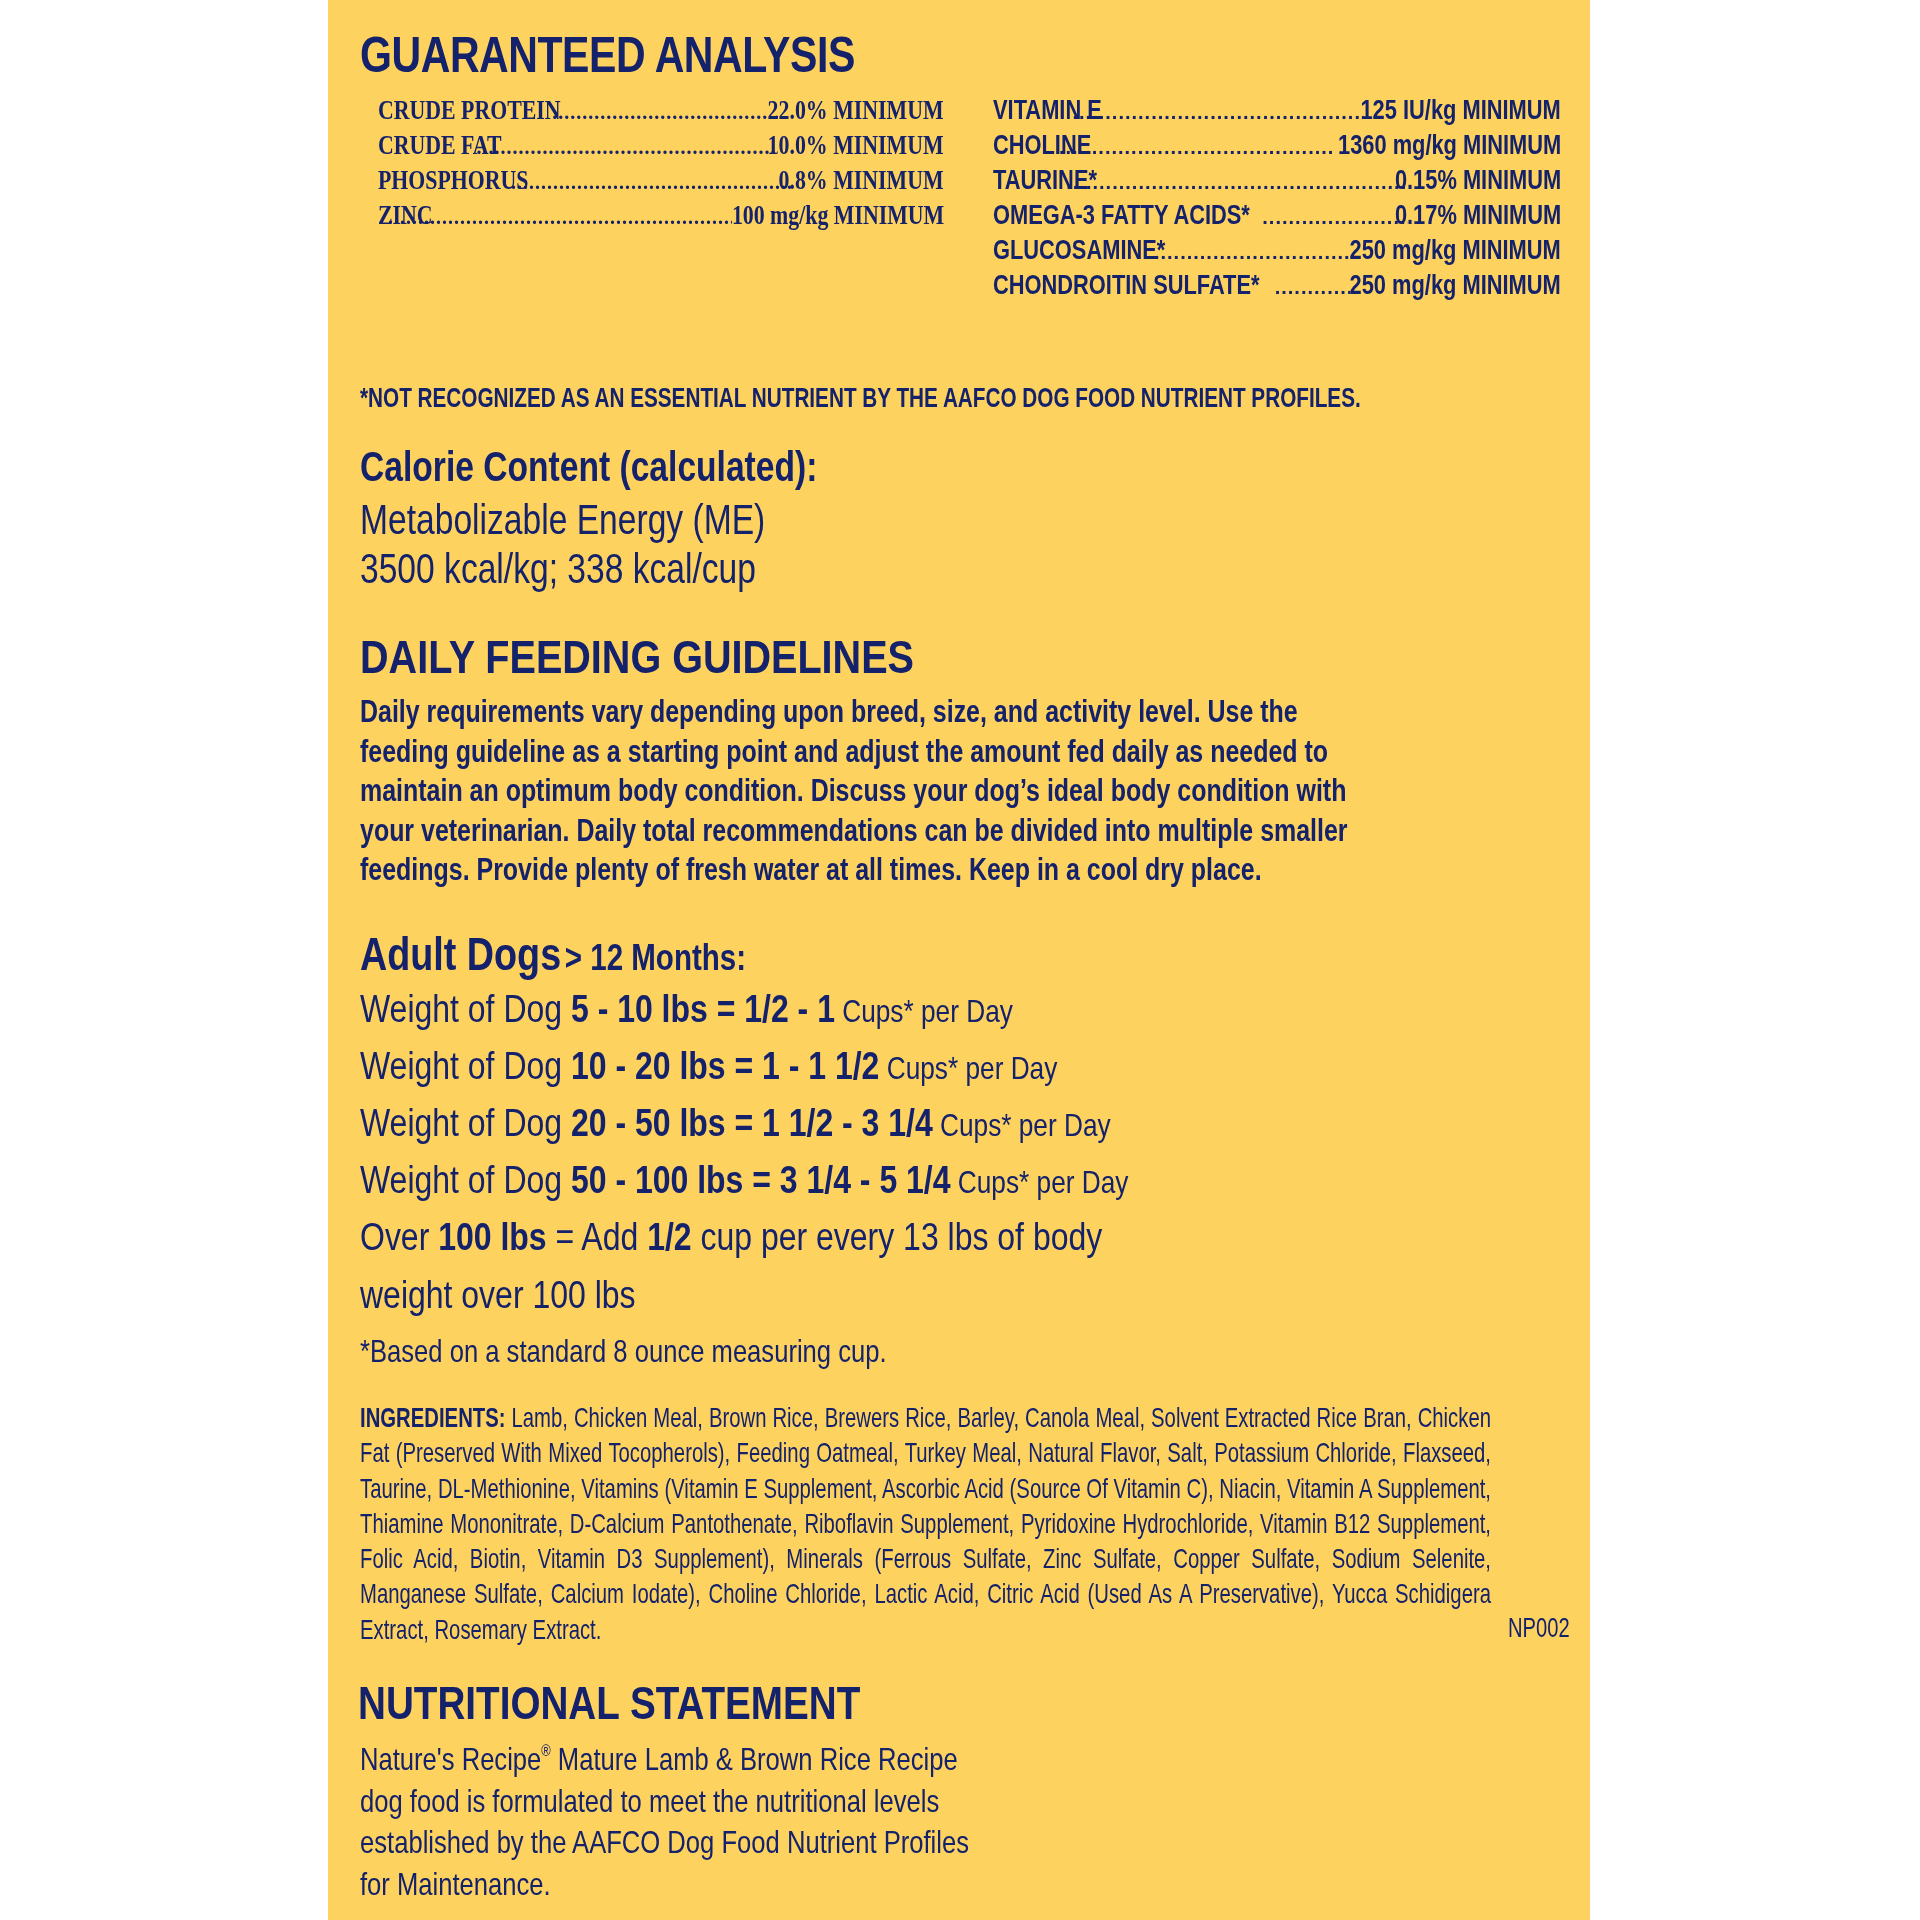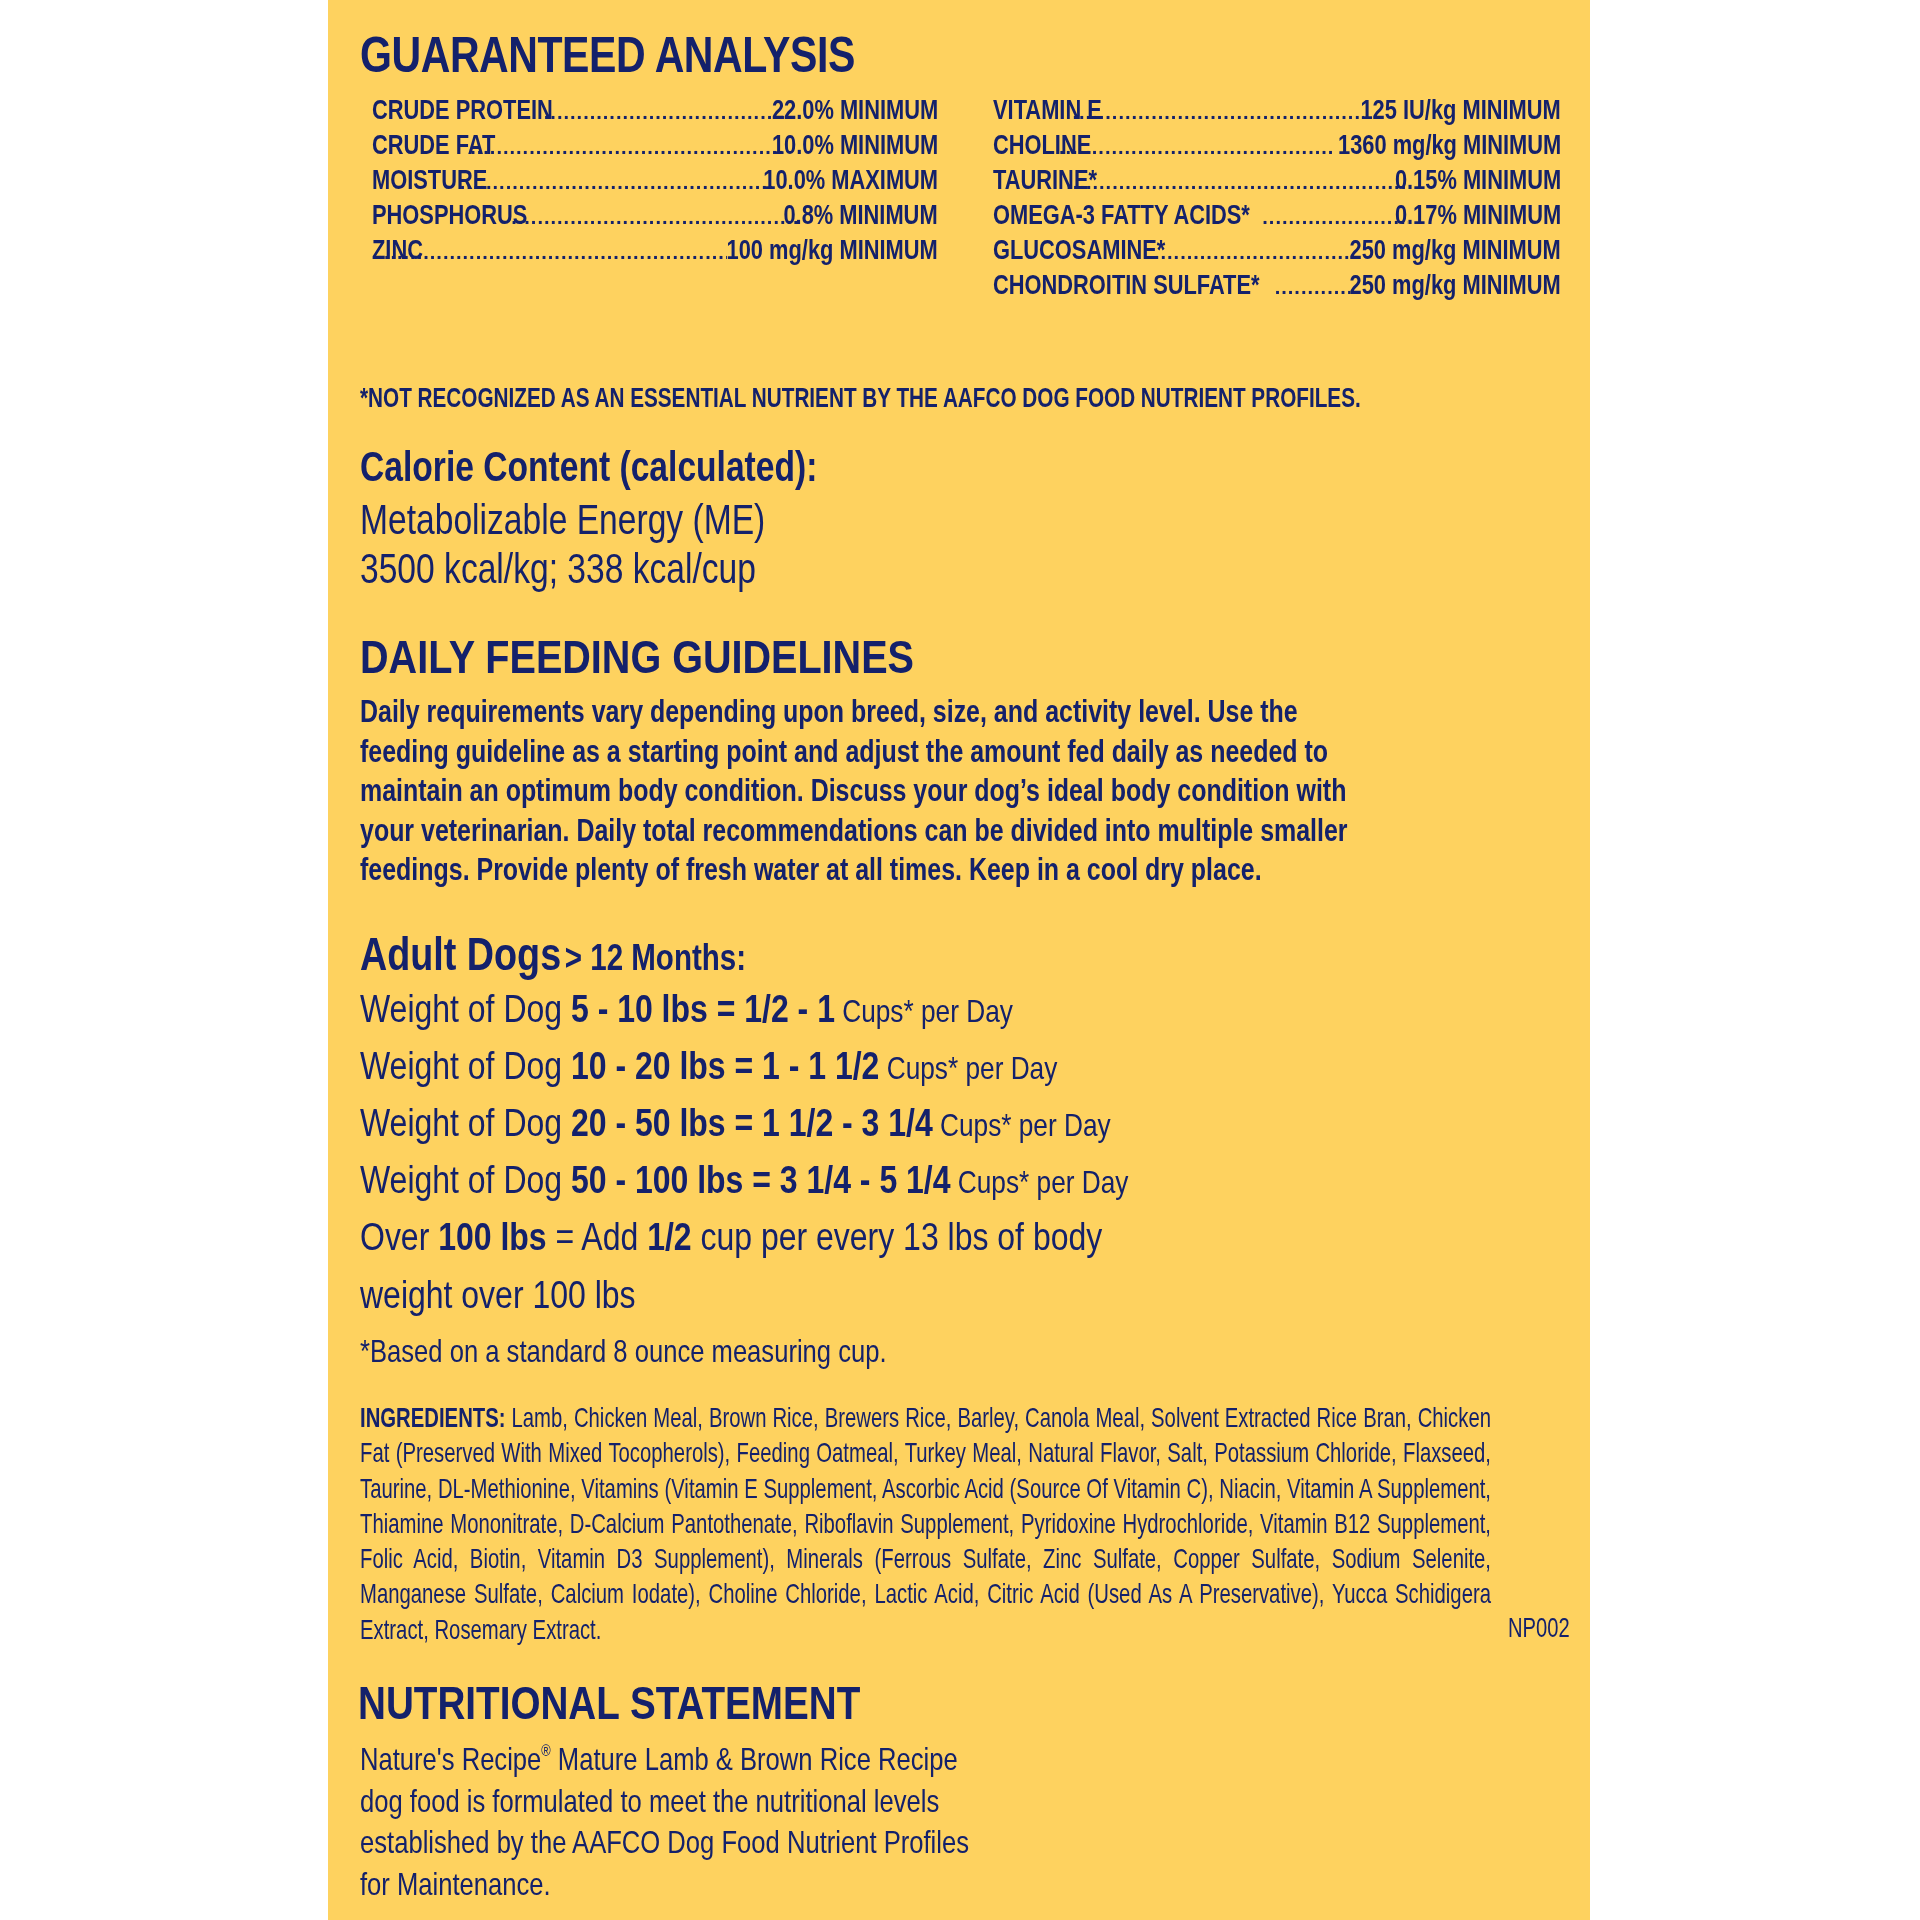--- a/index.html
+++ b/index.html
@@ -16,21 +16,21 @@
     .content {
       position: absolute; left: 360px; top: 0; width: 1200px;
     }
 
     .h-ga {
       position: absolute; top: 26px; left: 0;
       font-size: 50px; font-weight: bold; letter-spacing: -0.5px;
       transform: scaleX(0.82); transform-origin: left top; white-space: nowrap;
     }
     .ga-col { position: absolute; top: 92px; }
-    .ga-col.left { left: 12px; width: 566px; }
+    .ga-col.left { left: 18px; width: 566px; font-family: Liberation Serif, serif; }
     .ga-col.right { left: 623px; width: 928px; margin-left: 10px; }
     .ga-row {
       height: 35px; line-height: 35px; font-size: 28px; font-weight: bold;
       display: flex; align-items: baseline; overflow: hidden; white-space: nowrap;
     }
     .ga-row .name, .ga-row .val { transform: scaleX(0.78); }
     .ga-row .name { transform-origin: left center; }
     .ga-row .val { transform-origin: right center; }
     .ga-row .dots {
       flex: 1; overflow: hidden; letter-spacing: 1px; font-size: 20px; margin: 0 -60px 0 -60px;
@@ -118,25 +118,20 @@
   <div class="ga-col left">
     <div class="ga-row">
         <span class="name">CRUDE PROTEIN</span>
         <span class="dots"></span>
         <span class="val">22.0% MINIMUM</span>
       </div>
     <div class="ga-row">
         <span class="name">CRUDE FAT</span>
         <span class="dots"></span>
         <span class="val">10.0% MINIMUM</span>
-      </div>
-    <div class="ga-row">
-        <span class="name">MOISTURE</span>
-        <span class="dots"></span>
-        <span class="val">10.0% MAXIMUM</span>
       </div>
     <div class="ga-row">
         <span class="name">PHOSPHORUS</span>
         <span class="dots"></span>
         <span class="val">0.8% MINIMUM</span>
       </div>
     <div class="ga-row">
         <span class="name">ZINC</span>
         <span class="dots"></span>
         <span class="val">100 mg/kg MINIMUM</span>

